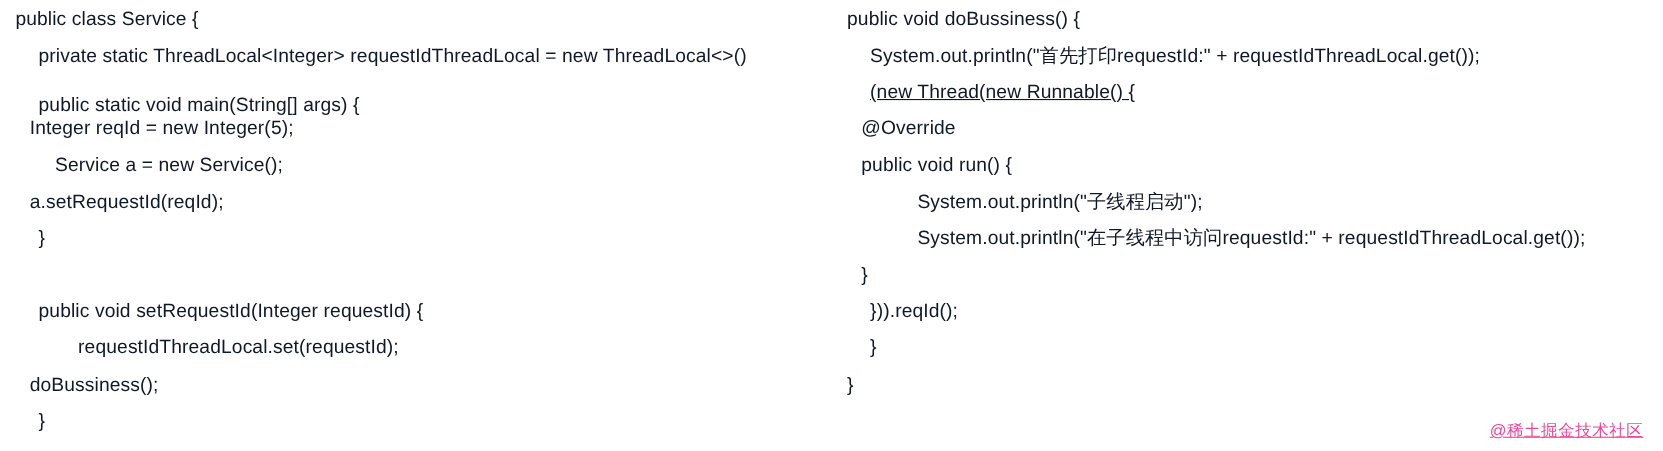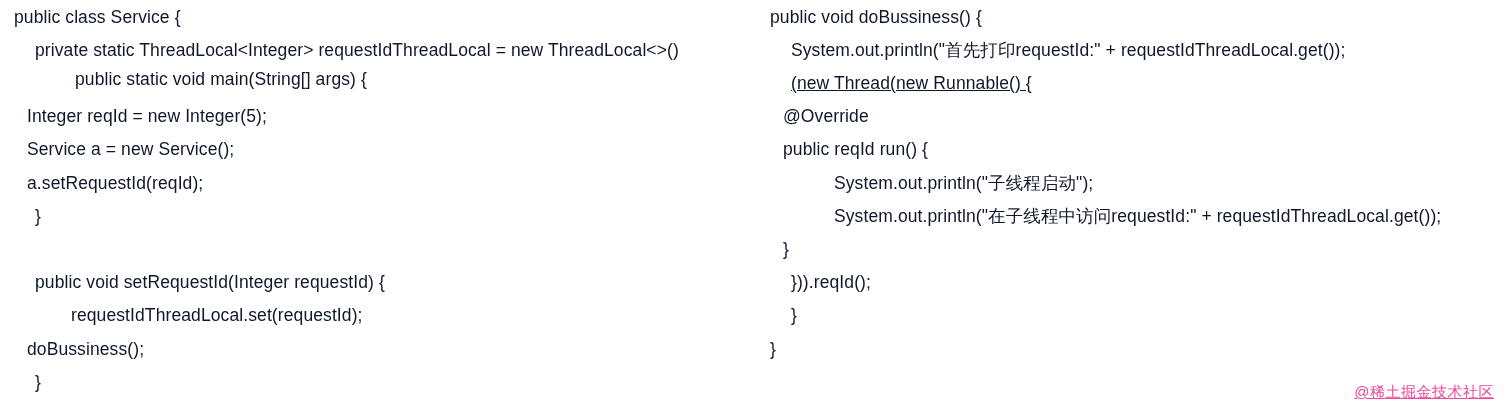--- a/index.html
+++ b/index.html
@@ -59,38 +59,38 @@
   }
 </style>
 </head>
 <body>
 
 <div class="code-canvas">
 
   <div class="code-column" id="code-column-left">
       <div class="code-line ind-0" style="top: 6px;">public class Service {</div>
       <div class="code-line ind-1" style="top: 39px;">private static ThreadLocal&lt;Integer&gt; requestIdThreadLocal = new ThreadLocal&lt;&gt;()</div>
-      <div class="code-line ind-1" style="top: 68px; margin-left: 40px;">public static void main(String[] args) {</div>
+      <div class="code-line ind-1" style="top: 84px;">public static void main(String[] args) {</div>
       <div class="code-line ind-2" style="top: 105px;">Integer reqId = new Integer(5);</div>
-      <div class="code-line ind-2" style="top: 138px;">Service a = new Service();</div>
+      <div class="code-line ind-2" style="top: 138px; margin-left: 23px;">Service a = new Service();</div>
       <div class="code-line ind-2" style="top: 172px;">a.setRequestId(reqId);</div>
       <div class="code-line ind-1" style="top: 205px;">}</div>
       <div class="code-line ind-0 blank" style="top: 238px;">&nbsp;</div>
       <div class="code-line ind-1" style="top: 271px;">public void setRequestId(Integer requestId) {</div>
       <div class="code-line ind-2" style="top: 304px; margin-left: 44px;">requestIdThreadLocal.set(requestId);</div>
       <div class="code-line ind-2" style="top: 338px;">doBussiness();</div>
       <div class="code-line ind-1" style="top: 371px;">}</div>
     </div>
 
   <div class="code-column" id="code-column-right">
       <div class="code-line ind-0" style="top: 6px;">public void doBussiness() {</div>
       <div class="code-line ind-1" style="top: 39px;">System.out.println("首先打印requestId:" + requestIdThreadLocal.get());</div>
       <div class="code-line ind-1" style="top: 72px; text-decoration: underline;">(new Thread(new Runnable() {</div>
       <div class="code-line ind-2" style="top: 105px;">@Override</div>
-      <div class="code-line ind-2" style="top: 138px;">public reqId run() {</div>
+      <div class="code-line ind-2" style="top: 138px;">public void run() {</div>
       <div class="code-line ind-3" style="top: 172px;">System.out.println("子线程启动");</div>
       <div class="code-line ind-3" style="top: 205px;">System.out.println("在子线程中访问requestId:" + requestIdThreadLocal.get());</div>
       <div class="code-line ind-2" style="top: 238px;">}</div>
       <div class="code-line ind-1" style="top: 271px;">})).reqId();</div>
       <div class="code-line ind-1" style="top: 304px;">}</div>
       <div class="code-line ind-0" style="top: 338px;">}</div>
     </div>
 
   <div class="watermark">@稀土掘金技术社区</div>
 

